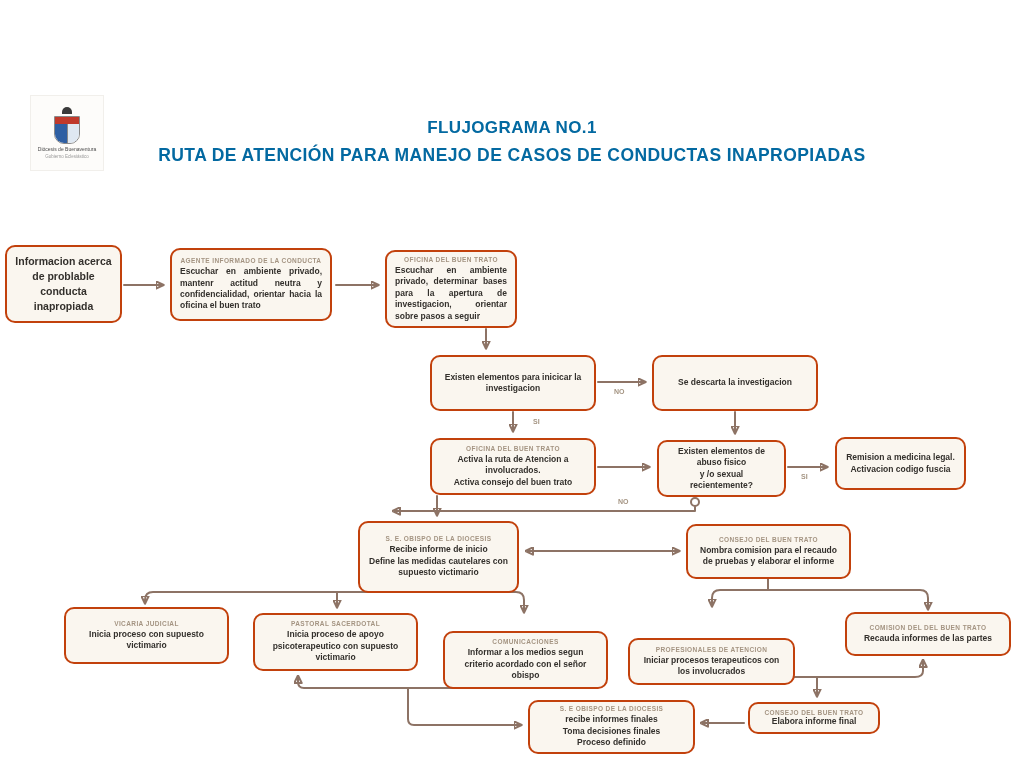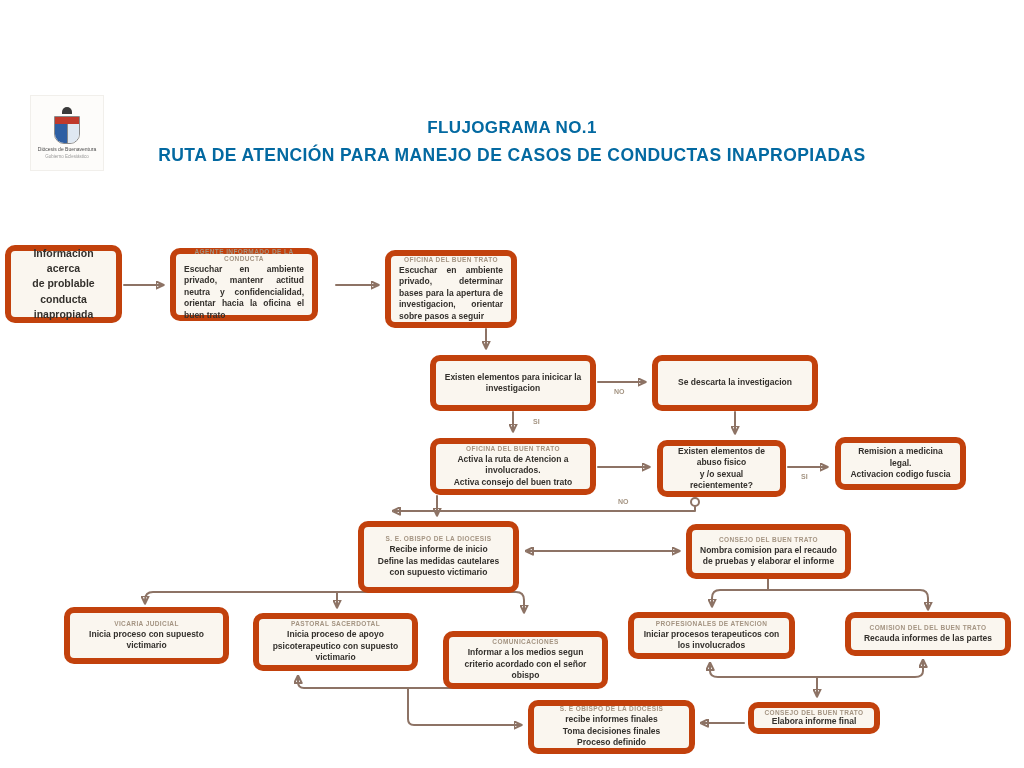--- a/index.html
+++ b/index.html
@@ -17,21 +17,21 @@
   .mitre{width:10px;height:7px;background:#3a3a3a;border-radius:5px 5px 0 0;}
   .shield{width:24px;height:26px;border:1px solid #8a8a8a;border-radius:0 0 10px 10px;
           overflow:hidden;display:flex;flex-direction:column;}
   .shield .band{height:7px;background:#c0392b;}
   .shield .halves{flex:1;display:flex;}
   .shield .halves .l{flex:1;background:#2e5fa3;}
   .shield .halves .r{flex:1;background:#dfe8f2;border-left:1px solid #8a8a8a;}
   .logo .lt1{font-size:5px;color:#4a4a4a;white-space:nowrap;}
   .logo .lt2{font-size:4.5px;color:#9a9a9a;white-space:nowrap;}
   
-  .box{position:absolute;background:#faf6ef;border:6px solid #c2410c;border-radius:10px;
+  .box{position:absolute;background:#faf6ef;border:2px solid #c2410c;border-radius:10px;
        display:flex;flex-direction:column;align-items:center;justify-content:center;
        padding:3px 8px;box-sizing:border-box;z-index:2;}
   .hdr{font-size:6.5px;font-weight:600;color:#a49482;letter-spacing:.4px;margin-bottom:2px;
        text-align:center;white-space:pre-line;}
   .bdy{font-size:8.5px;font-weight:600;color:#33302c;text-align:center;line-height:1.35;
        white-space:pre-line;}
   .bdy.just{text-align:justify;width:100%;}
   .bdy.big{font-size:10.5px;line-height:1.45;}
   
   .clabel{position:absolute;font-size:7px;font-weight:600;color:#a49482;z-index:3;}
@@ -112,21 +112,21 @@
   <div class="clabel" style="left:801px;top:473px;">SI</div>
   <div class="clabel" style="left:618px;top:498px;">NO</div>
 
   <div class="box" style="left:5px;top:245px;width:117px;height:78px;">
     <div class="bdy big">Informacion acerca
 de problable
 conducta
 inapropiada</div>
   </div>
 
-  <div class="box" style="left:170px;top:248px;width:148px;height:73px;">
+  <div class="box" style="left:170px;top:248px;width:162px;height:73px;">
     <div class="hdr">AGENTE INFORMADO DE LA CONDUCTA</div>
     <div class="bdy just">Escuchar en ambiente privado, mantenr actitud neutra y confidencialidad, orientar hacia la oficina el buen trato</div>
   </div>
 
   <div class="box" style="left:385px;top:250px;width:132px;height:78px;justify-content:center;">
     <div class="hdr">OFICINA DEL BUEN TRATO</div>
     <div class="bdy just">Escuchar en ambiente privado, determinar bases para la apertura de investigacion, orientar sobre pasos a seguir</div>
   </div>
 
   <div class="box" style="left:430px;top:355px;width:166px;height:56px;">
@@ -174,21 +174,21 @@
   <div class="box" style="left:253px;top:613px;width:165px;height:58px;">
     <div class="hdr">PASTORAL SACERDOTAL</div>
     <div class="bdy">Inicia proceso de apoyo psicoterapeutico con supuesto victimario</div>
   </div>
 
   <div class="box" style="left:443px;top:631px;width:165px;height:58px;">
     <div class="hdr">COMUNICACIONES</div>
     <div class="bdy">Informar a los medios segun criterio acordado con el señor obispo</div>
   </div>
 
-  <div class="box" style="left:628px;top:612px;width:167px;height:47px;">
+  <div class="box" style="left:628px;top:638px;width:167px;height:47px;">
     <div class="hdr">PROFESIONALES DE ATENCION</div>
     <div class="bdy">Iniciar procesos terapeuticos con los involucrados</div>
   </div>
 
   <div class="box" style="left:845px;top:612px;width:166px;height:44px;">
     <div class="hdr">COMISION DEL DEL BUEN TRATO</div>
     <div class="bdy">Recauda informes de las partes</div>
   </div>
 
   <div class="box" style="left:528px;top:700px;width:167px;height:54px;">

